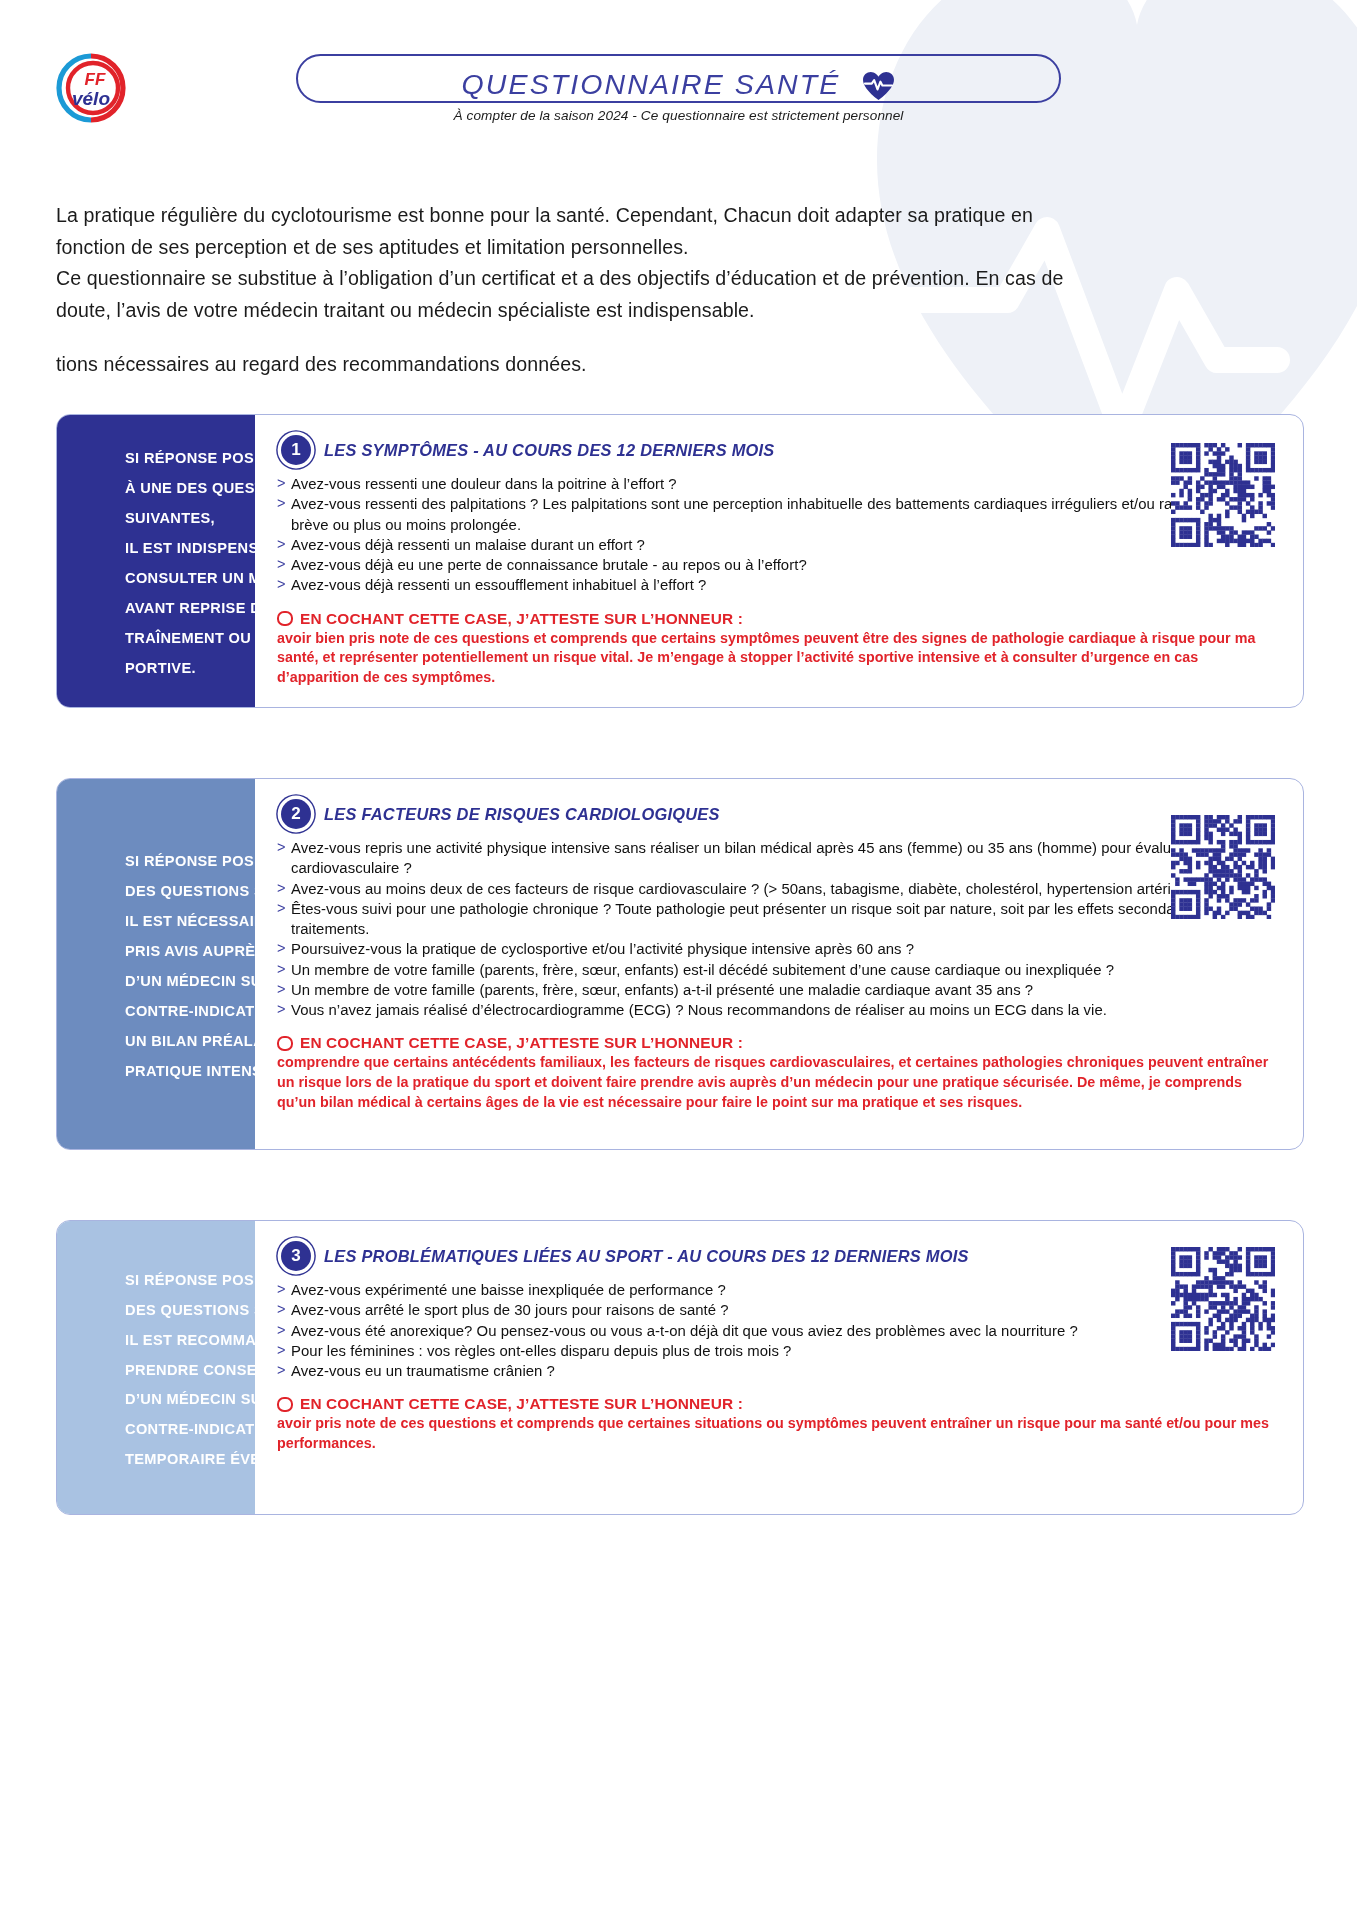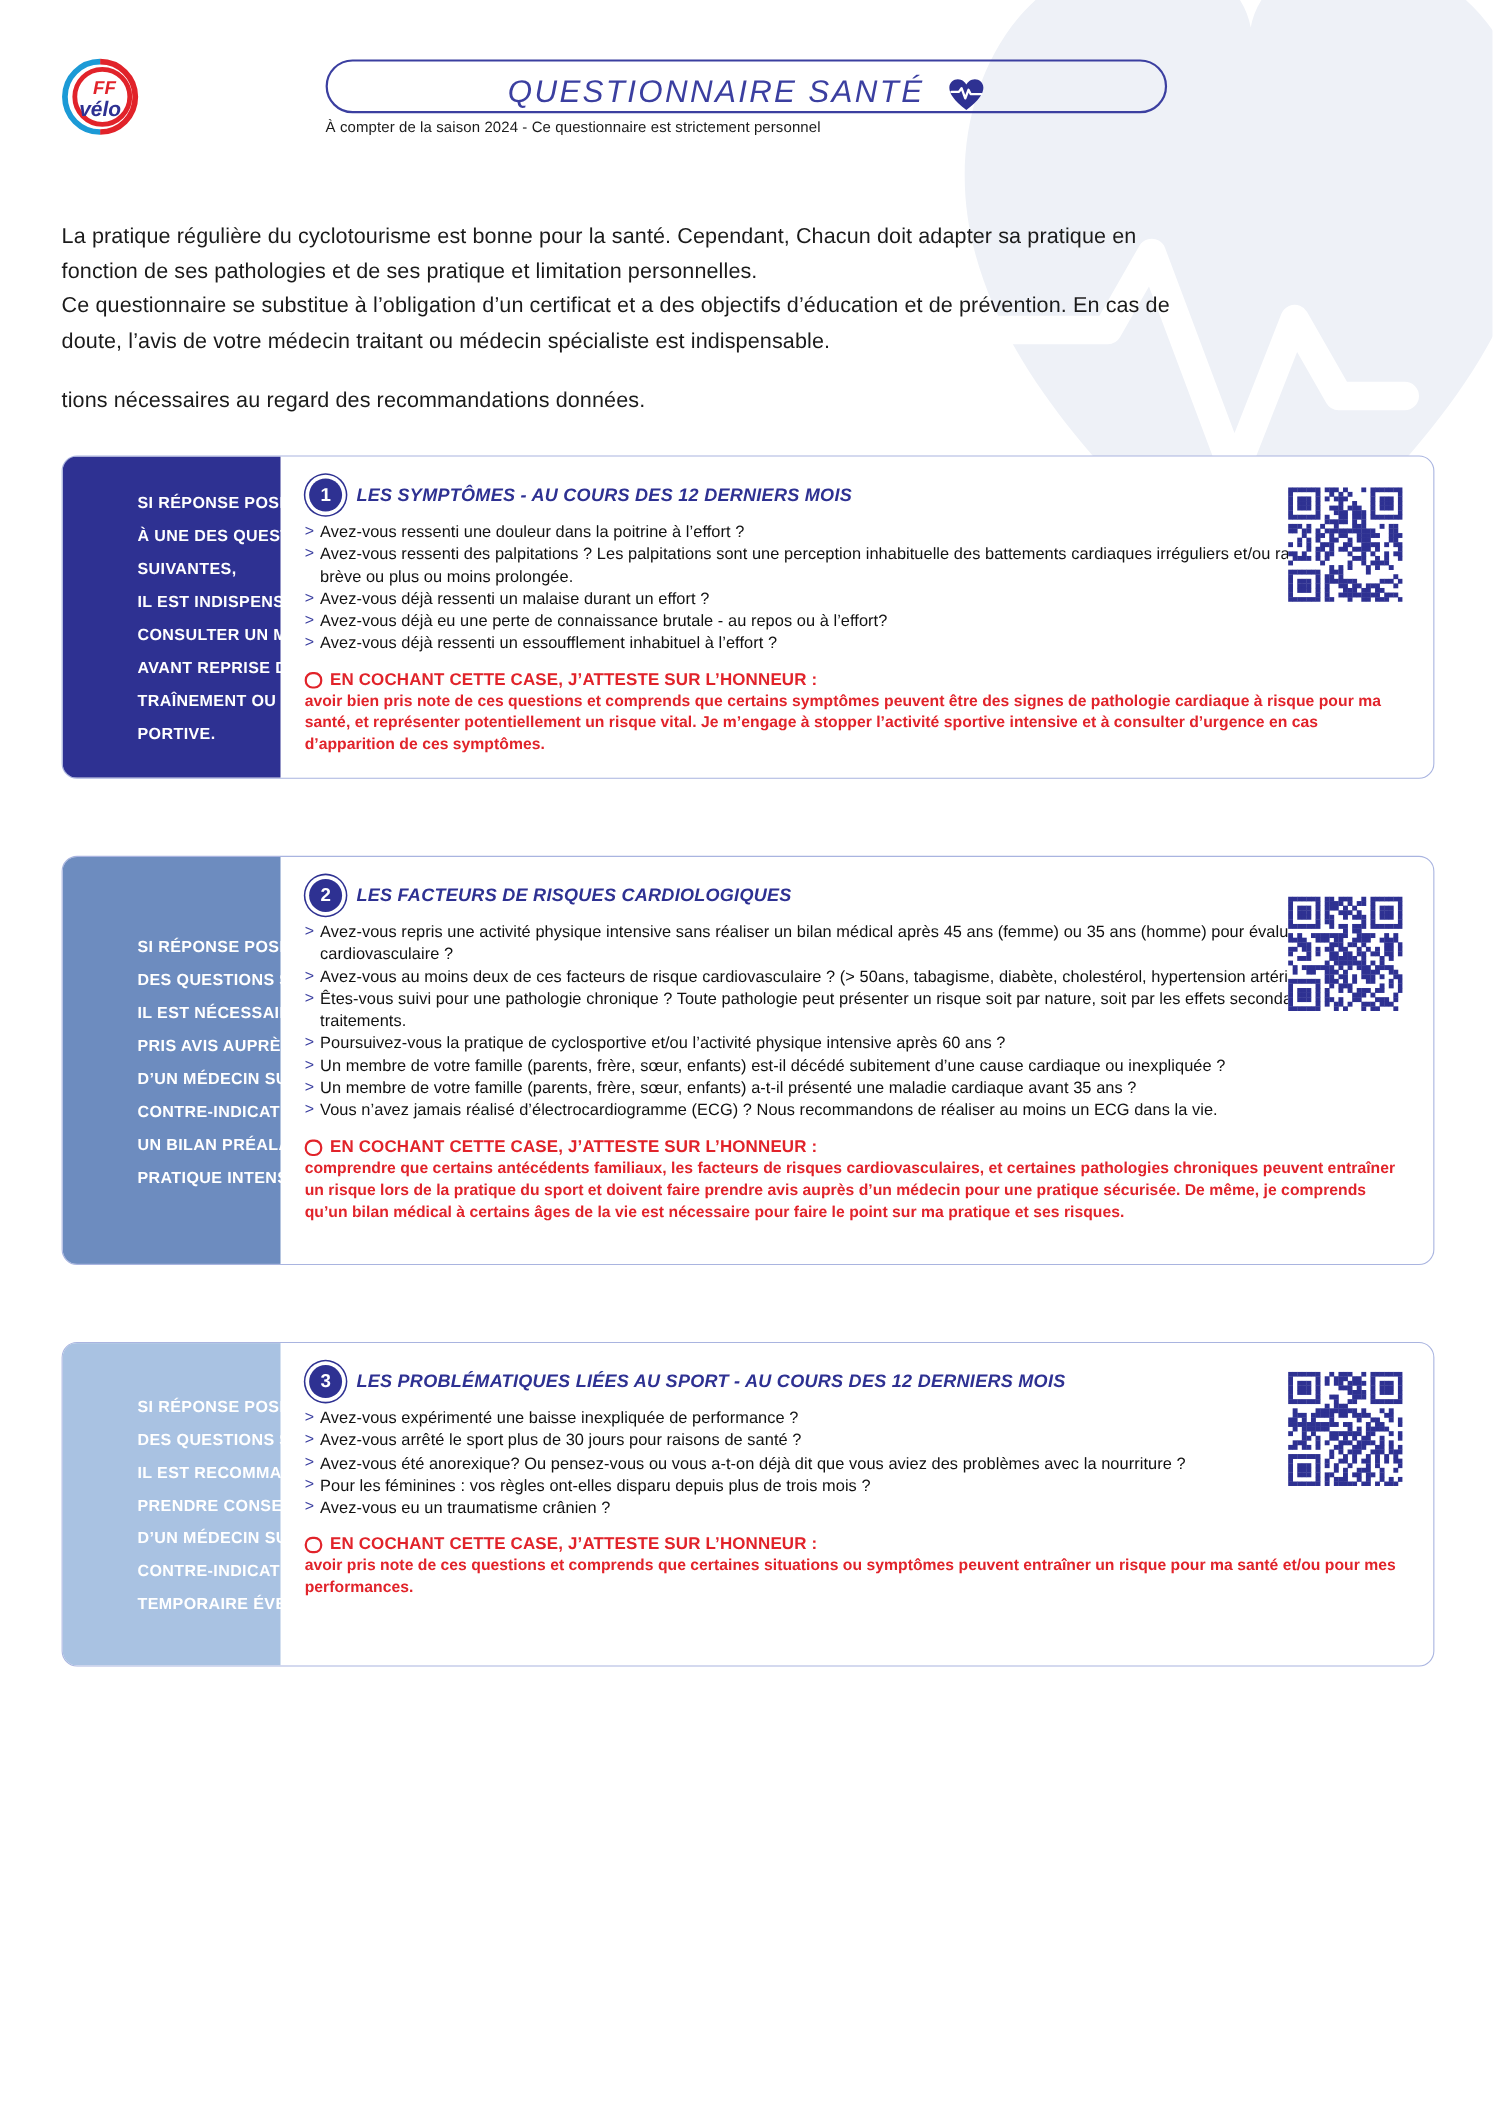--- a/index.html
+++ b/index.html
@@ -72,22 +72,23 @@
     letter-spacing: 2.1px;
     color: #3b3fa0;
     white-space: nowrap;
   }
   .heart-icon { width: 33px; height: 30px; display: block; }
   .subtitle {
     position: absolute;
     left: 296px;
     top: 64px;
     width: 765px;
-    text-align: left;
+    text-align: center;
     font-size: 13.6px;
+    font-style: italic;
     color: #1b1b1b;
     letter-spacing: 0.1px;
   }
 
   
   .intro {
     position: absolute;
     left: 56px;
     top: 200px;
     width: 1248px;
@@ -265,21 +266,21 @@
           <path d="M3 13 L 10 13 L 12.5 9.5 L 16 19 L 19 11 L 21 15 L 31 15" fill="none" stroke="#ffffff" stroke-width="2.2" stroke-linejoin="round" stroke-linecap="round"></path>
         </svg>
       </span>
     </div>
 
     <div class="subtitle">À compter de la saison 2024 - Ce questionnaire est strictement personnel</div>
   </div>
 
   <div class="intro">
     <p>La pratique régulière du cyclotourisme est bonne pour la santé. Cependant, Chacun doit adapter sa pratique en</p>
-    <p>fonction de ses pathologies et de ses pratique et limitation personnelles.</p>
+    <p>fonction de ses perception et de ses aptitudes et limitation personnelles.</p>
     <p>Ce questionnaire se substitue à l’obligation d’un certificat et a des objectifs d’éducation et de prévention. En cas de</p>
     <p>doute, l’avis de votre médecin traitant ou médecin spécialiste est indispensable.</p>
     <div class="gap"></div>
     <p>tions nécessaires au regard des recommandations données.</p>
   </div>
 
   <div class="section" id="section-1">
     <div class="side-panel">
         <div class="line">SI RÉPONSE POSITIVE</div>
         <div class="line">À UNE DES QUESTIONS</div>

